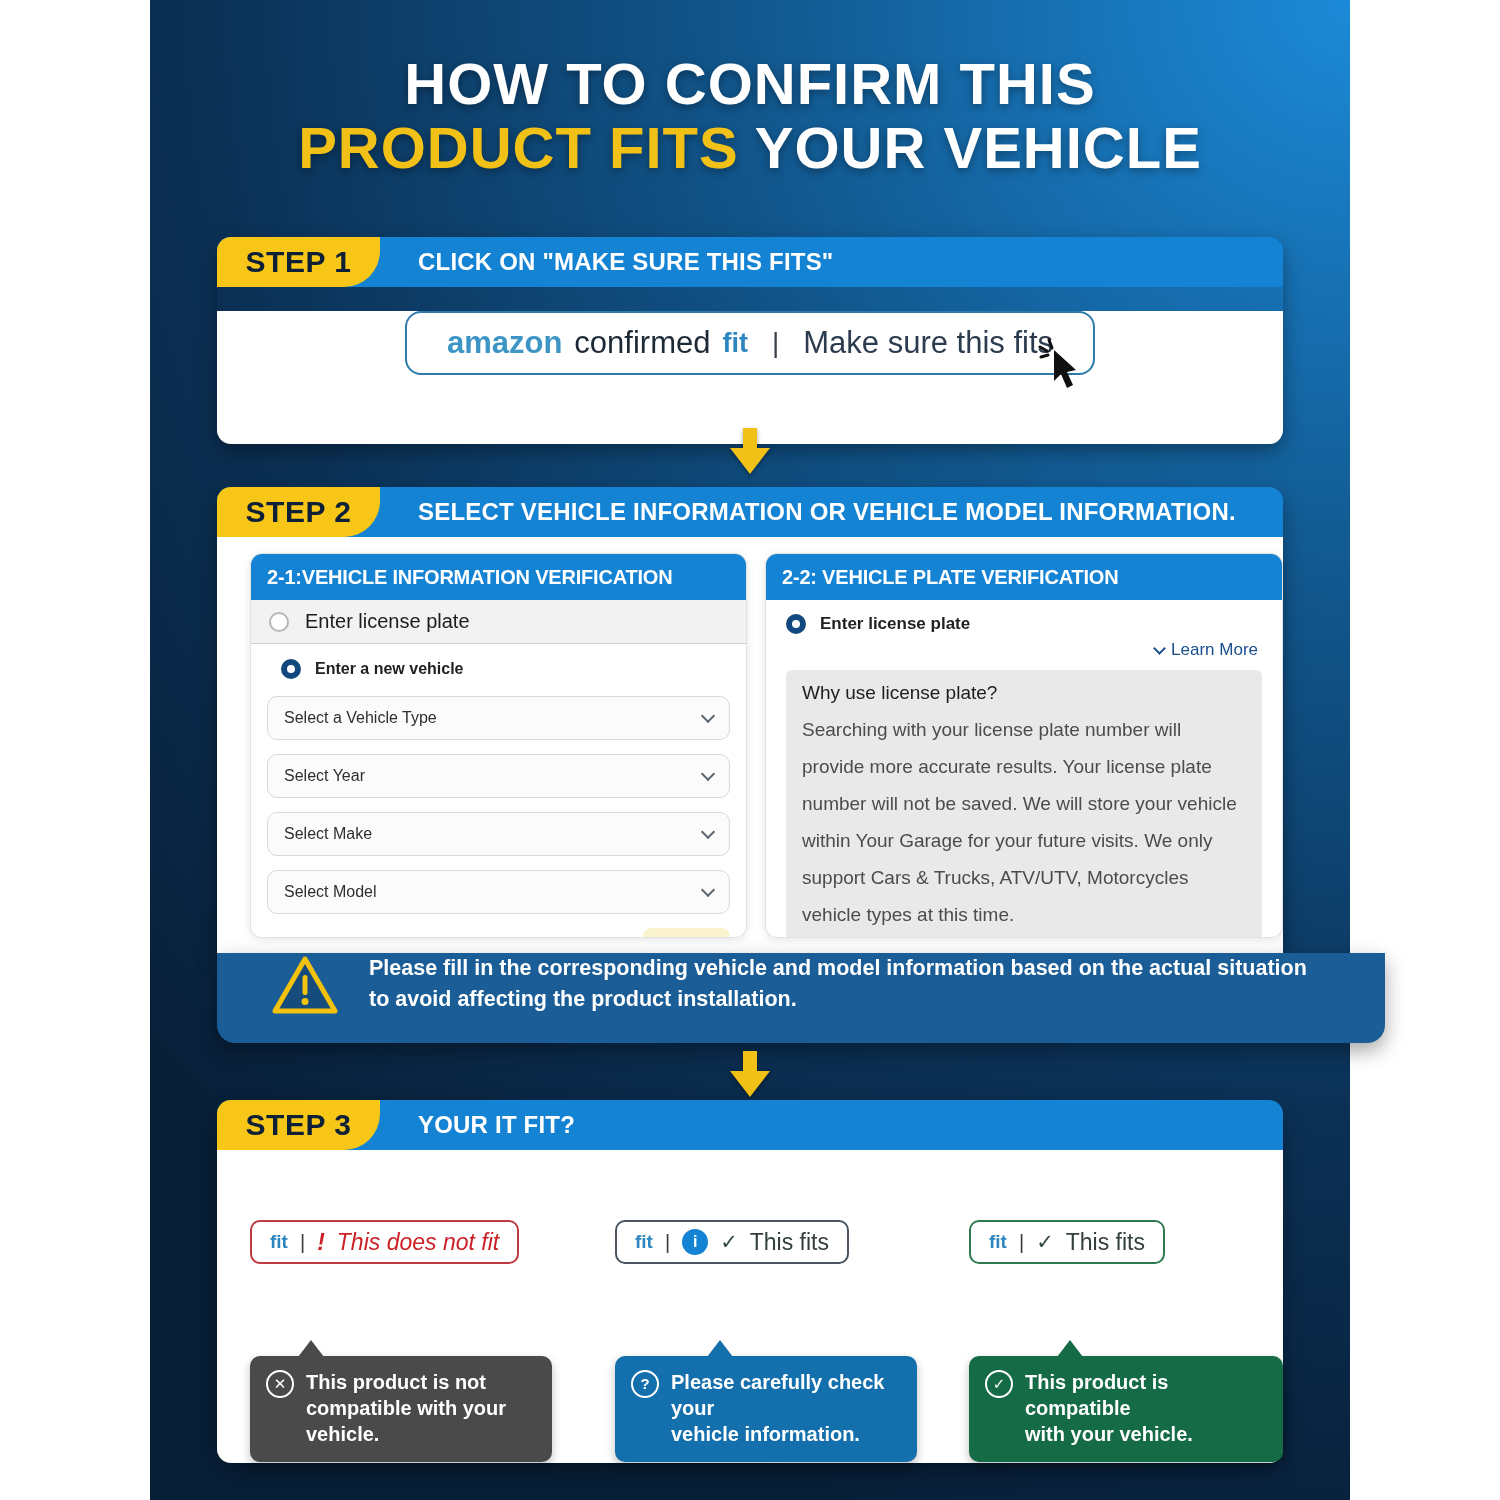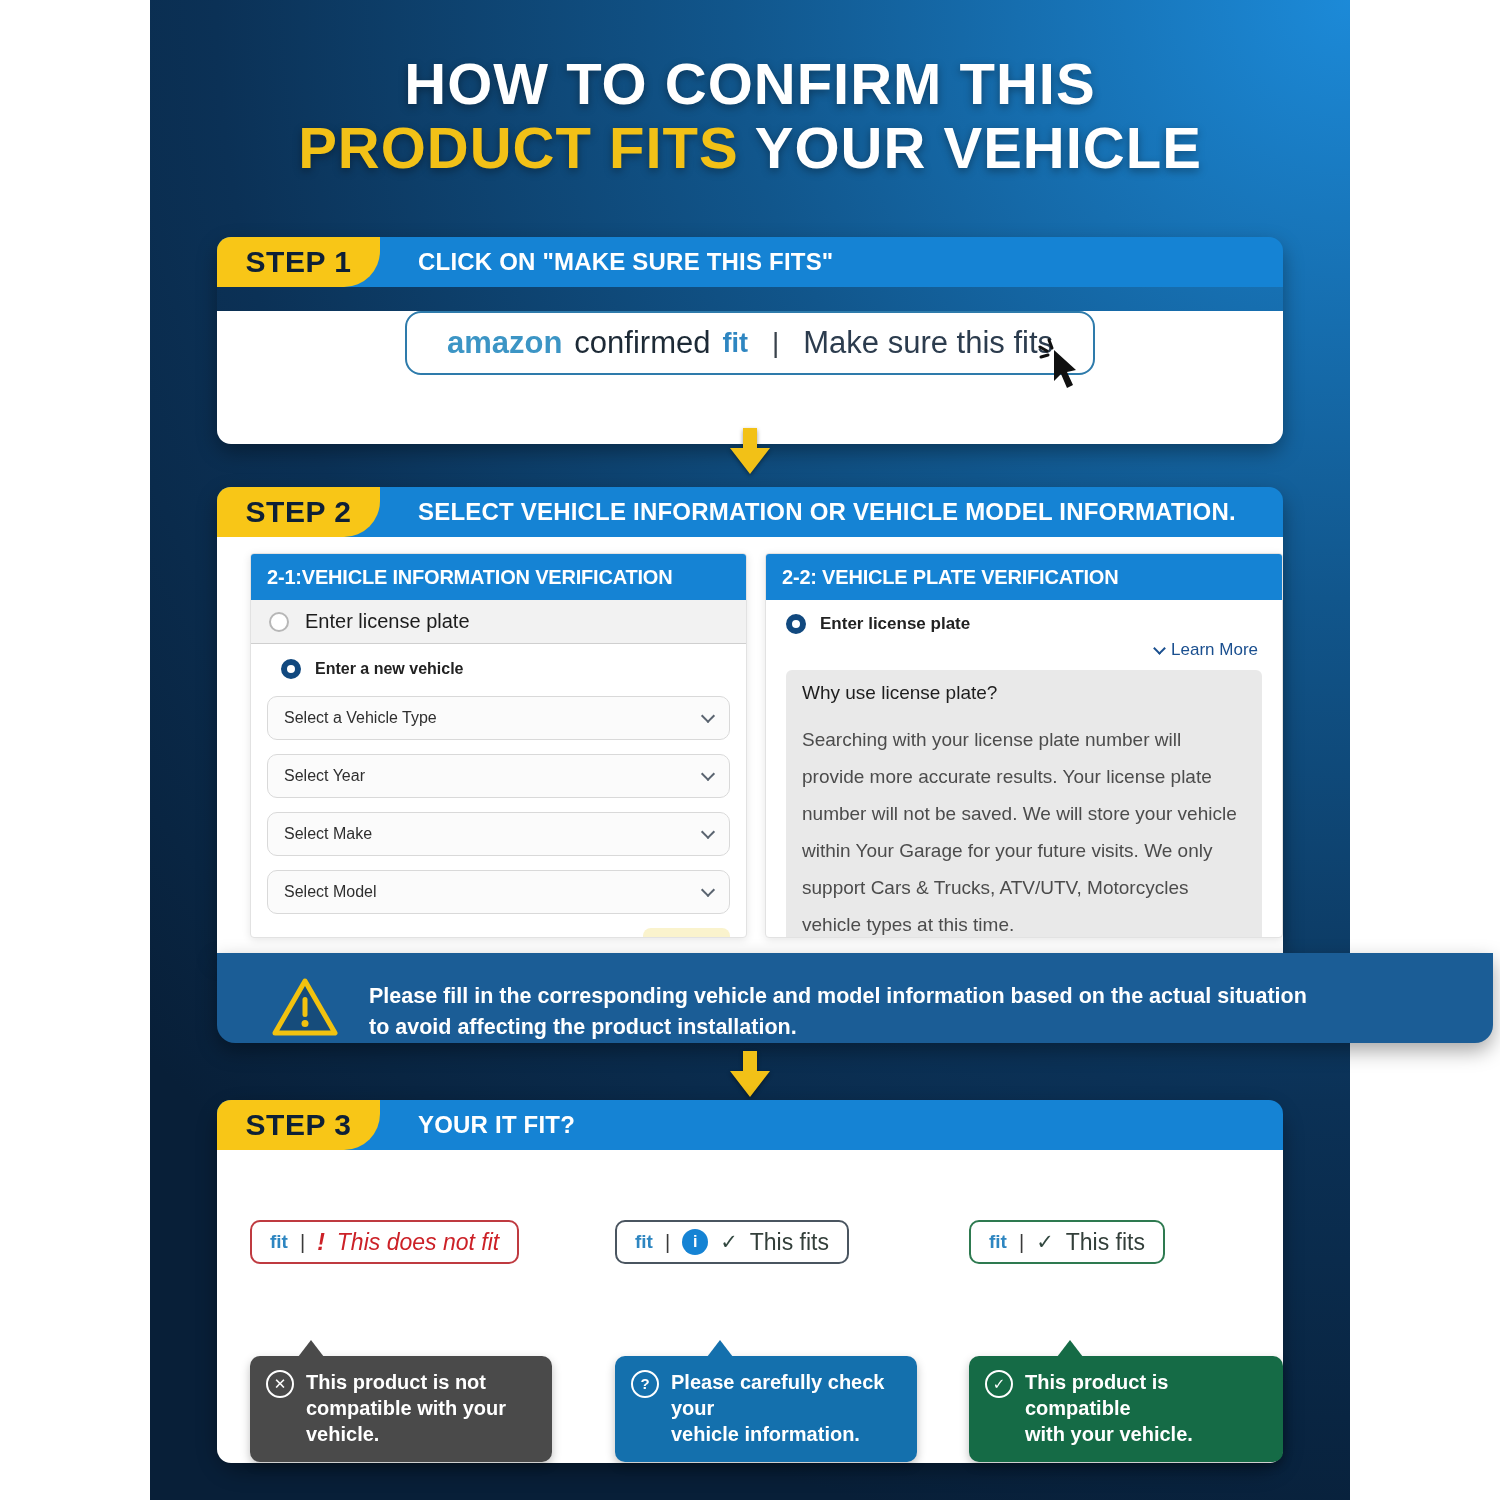--- a/index.html
+++ b/index.html
@@ -48,21 +48,21 @@
 
   .arrow { position:absolute; left:730px; filter:drop-shadow(0 2px 2px rgba(0,0,0,.4)); }
   .arrow1 { top:428px; }
   .arrow2 { top:1051px; }
 
   
   .step2 { top:487px; border-radius:16px 16px 0 0; }
   .step2 .white { height:416px; border-radius:0; }
   .panel {
     position:absolute; top:16px; height:385px; background:#fff;
-    border:1px solid #e2e2e2; border-radius:4px; overflow:hidden;
+    border:1px solid #e2e2e2; border-radius:12px; overflow:hidden;
     box-shadow:0 2px 8px rgba(0,0,0,.10);
   }
   .panel-left { left:33px; width:497px; }
   .panel-right { left:548px; width:518px; }
   .p-header {
     height:46px; background:#1583d4; color:#fff; font-weight:700;
     font-size:20px; letter-spacing:-.2px; display:flex; align-items:center; padding:0 16px;
   }
   .row-gray {
     height:44px; background:#f2f2f2; border-bottom:1px solid #cfcfcf;
@@ -78,39 +78,39 @@
     padding:0 16px; font-size:16px; color:#2f2f2f;
   }
   .chev { width:10px; height:10px; border-right:2.5px solid #5a6470; border-bottom:2.5px solid #5a6470; transform:rotate(45deg); margin-top:-4px; }
   .confirm-row { display:flex; justify-content:flex-end; padding-right:16px; }
   .btn-cream { background:#faf3cd; border:none; border-radius:8px; color:#3a3a3a; font-size:15px; padding:9px 17px; font-family:inherit; }
 
   .rr-radio { display:flex; align-items:center; gap:14px; padding:14px 20px 0; font-weight:700; font-size:17px; color:#222; }
   .learn-more { display:flex; justify-content:flex-end; align-items:center; gap:7px; padding:6px 24px 0; color:#1a4f8f; font-size:17px; }
   .chev-blue { width:9px; height:9px; border-right:2px solid #1a4f8f; border-bottom:2px solid #1a4f8f; transform:rotate(45deg); margin-top:-4px; }
   .info-box { margin:10px 20px 0; background:#e9e9e9; border-radius:6px; padding:12px 16px 12px; }
-  .info-title { font-size:19px; color:#1d1d1d; margin-bottom:17px; }
+  .info-title { font-size:19px; color:#1d1d1d; margin-bottom:7px; }
   .info-body { font-size:19px; color:#4c4c4c; line-height:1.95; }
   .plate-input {
     margin:13px 20px 0; width:calc(100% - 40px); height:42px; border:1px solid #c9c9c9;
     border-radius:4px; padding:0 14px; font-size:16px; color:#333; font-family:inherit; background:#fff;
   }
   .plate-input::placeholder { color:#4a4a4a; opacity:1; }
   .state-row { margin:12px 20px 0; display:flex; gap:32px; }
   .state-select {
     flex:1; height:42px; background:#f7fafc; border:1px solid #ccd4dc; border-radius:8px;
     display:flex; align-items:center; justify-content:space-between; padding:0 16px; color:#555; font-size:16px;
   }
   .search-btn { width:112px; height:42px; background:#fbf3cf; border:none; border-radius:10px; font-size:17px; color:#737373; font-family:inherit; }
 
   
   .warning {
-    position:absolute; left:217px; top:953px; width:1276px; height:90px;
+    position:absolute; left:217px; top:953px; width:1168px; height:90px;
     background:#1b5d96; border-radius:0 0 18px 18px;
-    display:flex; align-items:flex-end; gap:28px; padding-left:52px;
+    display:flex; align-items:flex-start; gap:28px; padding-left:52px;
     box-shadow:0 8px 20px rgba(0,0,0,.35);
   }
   .warn-text { color:#fff; font-weight:700; font-size:21.5px; line-height:1.45; }
   .warn-text span { display:block; }
 
   
   .step3 { top:1100px;border-radius:25px; }
   .step3 .white { height:313px; }
   .fit-group { position:absolute; top:70px; }
   .fg1 { left:33px; } .fg2 { left:398px; } .fg3 { left:752px; }

